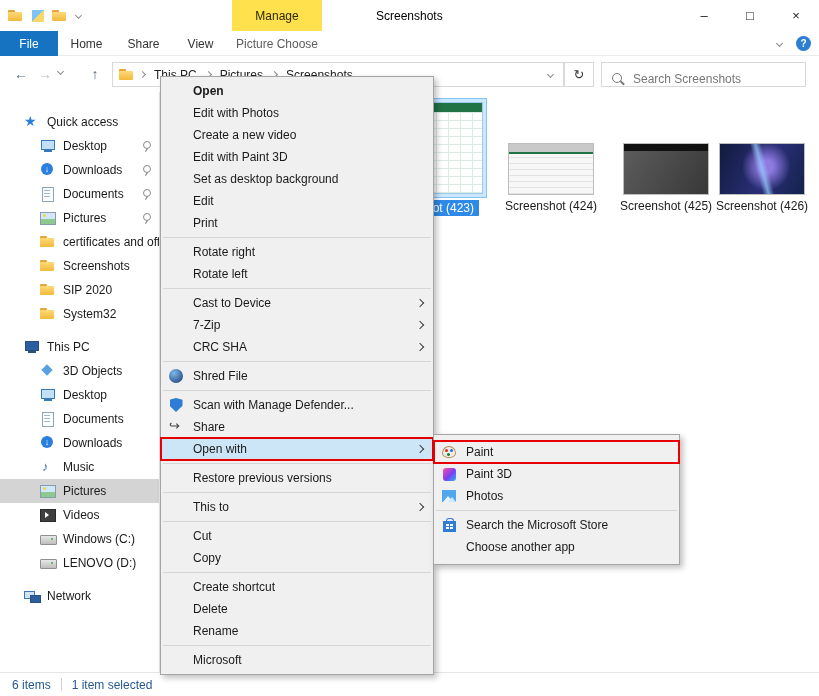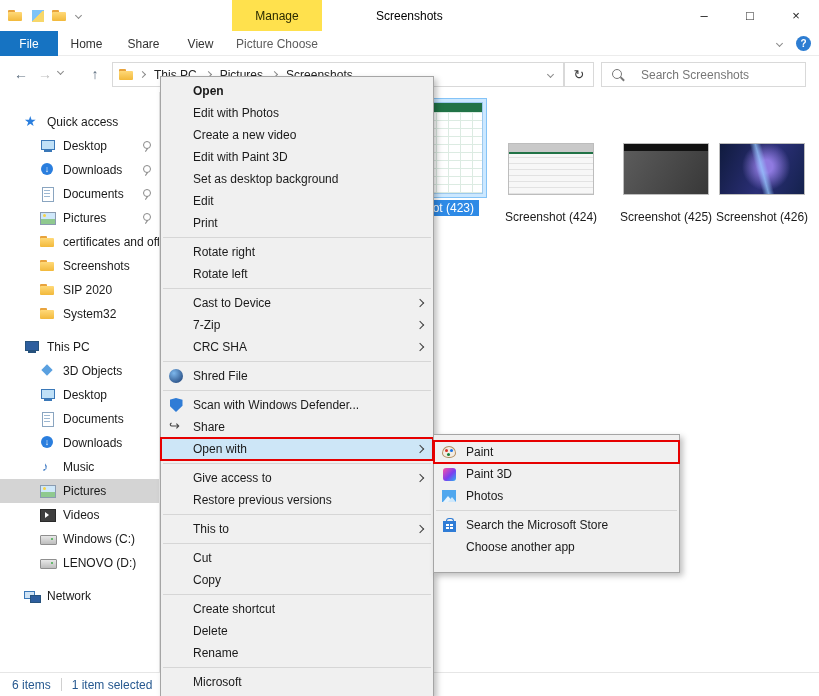--- a/index.html
+++ b/index.html
@@ -39,21 +39,21 @@
   .addr-row{position:absolute;left:0;top:56px;right:0;height:36px;background:#fff}
   .nav-btn{position:absolute;top:8px;width:22px;height:20px;display:flex;align-items:center;justify-content:center;font-size:14px}
   .nav-back{left:10px;color:#5a6b7d}
   .nav-fwd{left:34px;color:#c0c0c0}
   .nav-caret{left:58px;top:13px}
   .nav-up{left:84px;color:#5a6b7d}
   .addr-box{position:absolute;left:112px;top:6px;width:452px;height:25px;border:1px solid #d9d9d9;background:#fff;display:flex;align-items:center;padding:0 6px;gap:5px}
   .crumb{padding:0 4px;color:#222;white-space:nowrap}
   .addr-caret{margin-left:auto;margin-right:4px}
   .refresh-btn{position:absolute;left:564px;top:6px;width:30px;height:25px;border:1px solid #d9d9d9;display:flex;align-items:center;justify-content:center;color:#3c3c3c;font-size:13px}
-  .search-box{position:absolute;left:601px;top:6px;width:205px;height:25px;border:1px solid #d9d9d9;display:flex;align-items:center;gap:16px;padding-left:9px;color:#767676}
+  .search-box{position:absolute;left:601px;top:6px;width:205px;height:25px;border:1px solid #d9d9d9;display:flex;align-items:flex-end;gap:8px;padding-left:9px;color:#767676}
 
   
   .sidebar{position:absolute;left:0;top:92px;width:160px;bottom:24px;border-right:1px solid #e6e6e6;padding-top:18px;overflow:hidden;background:#fff}
   .side-item{height:24px;display:flex;align-items:center;gap:7px;padding-left:24px;position:relative;white-space:nowrap}
   .side-item.depth1{padding-left:40px}
   .side-item.section{margin-top:9px}
   .side-item.selected{background:#d4d4d4}
   .side-label{overflow:hidden}
   .pin{position:absolute;right:7px;top:7px;width:10px;height:10px}
   .pin::before{content:"";position:absolute;left:1px;top:0;width:6px;height:6px;border:1px solid #8a8a8a;border-radius:50%}
@@ -102,27 +102,27 @@
   .tile-424{left:344px;top:51px}
   .tile-425{left:459px;top:51px}
   .tile-426{left:555px;top:51px}
   .sel-wrap{padding:3px;background:var(--selection-fill);border:1px solid var(--selection-border)}
   .thumb{width:86px;height:52px;border:1px solid #bdbdbd}
   .tile-423 .thumb{width:72px;height:92px;border:1px solid #9cc9ef}
   .thumb-excel-green{background:linear-gradient(180deg,#217346 0,#217346 9px,rgba(0,0,0,0) 9px),repeating-linear-gradient(0deg,#dcebe2 0 1px,rgba(0,0,0,0) 1px 8px),repeating-linear-gradient(90deg,#dcebe2 0 1px,rgba(0,0,0,0) 1px 12px),#fff}
   .thumb-excel-gray{background:linear-gradient(180deg,#c9c9c9 0 8px,#217346 8px,#217346 10px,rgba(0,0,0,0) 10px),repeating-linear-gradient(0deg,#e2e2e2 0 1px,rgba(0,0,0,0) 1px 6px),#f7f7f7}
   .thumb-dark{background:linear-gradient(180deg,#111 0 7px,rgba(0,0,0,0) 7px),linear-gradient(120deg,#5d5d5d,#383838)}
   .thumb-navy{background:linear-gradient(75deg,rgba(0,0,0,0) 44%,rgba(150,200,255,.75) 50%,rgba(0,0,0,0) 56%),radial-gradient(circle at 55% 45%,#8f7ae0 0 12%,rgba(0,0,0,0) 45%),linear-gradient(115deg,#101b3e,#2b2f77 55%,#14224d)}
-  .tile-label{margin-top:15px;text-align:center;color:#1a1a1a;white-space:nowrap}
+  .tile-label{margin-top:4px;text-align:center;color:#1a1a1a;white-space:nowrap}
   .tile-label.sel{margin-top:2px;background:var(--selected-label-blue);color:#fff;padding:1px 5px}
 
   
   .menu{position:absolute;background:#f0f0f0;border:1px solid #a5a5a5;box-shadow:3px 3px 6px rgba(0,0,0,.25);padding:3px 0}
   .context-menu{left:160px;top:76px;width:274px;z-index:10}
-  .submenu{left:433px;top:434px;width:247px;z-index:12;padding-top:6px;padding-bottom:14px}
+  .submenu{left:433px;top:434px;width:247px;z-index:12;padding-top:6px;padding-bottom:6px}
   .menu-item{height:22px;display:flex;align-items:center;padding:0 8px 0 4px;position:relative}
   .menu-item.bold{font-weight:bold}
   .menu-item.highlighted{background:var(--menu-hover)}
   .menu-item.redbox{outline:2px solid var(--annotation-red);outline-offset:-1px;z-index:5}
   .mi-gutter{width:22px;height:16px;margin-right:6px;display:flex;align-items:center;justify-content:center;flex:none}
   .mi-label{flex:1;white-space:nowrap;overflow:hidden}
   .mi-arrow{margin-right:2px}
   .menu-sep{height:1px;background:#d6d6d6;margin:3px 2px}
 
   
@@ -369,39 +369,34 @@
         <span class="mi-gutter">
           <span class="mi-icon shred-icon"></span>
         </span>
         <span class="mi-label">Shred File</span>
       </div>
       <div class="menu-sep"></div>
       <div class="menu-item">
         <span class="mi-gutter">
           <span class="mi-icon defender-icon"></span>
         </span>
-        <span class="mi-label">Scan with Windows Defender...</span>
+        <span class="mi-label">Scan with Manage Defender...</span>
       </div>
       <div class="menu-item">
         <span class="mi-gutter">
           <span class="mi-icon share-icon"></span>
         </span>
         <span class="mi-label">Share</span>
       </div>
       <div class="menu-item highlighted redbox">
         <span class="mi-gutter"></span>
         <span class="mi-label">Open with</span>
         <span class="chev right mi-arrow"></span>
       </div>
       <div class="menu-sep"></div>
-      <div class="menu-item">
-        <span class="mi-gutter"></span>
-        <span class="mi-label">Give access to</span>
-        <span class="chev right mi-arrow"></span>
-      </div>
       <div class="menu-item">
         <span class="mi-gutter"></span>
         <span class="mi-label">Restore previous versions</span>
       </div>
       <div class="menu-sep"></div>
       <div class="menu-item">
         <span class="mi-gutter"></span>
         <span class="mi-label">This to</span>
         <span class="chev right mi-arrow"></span>
       </div>

